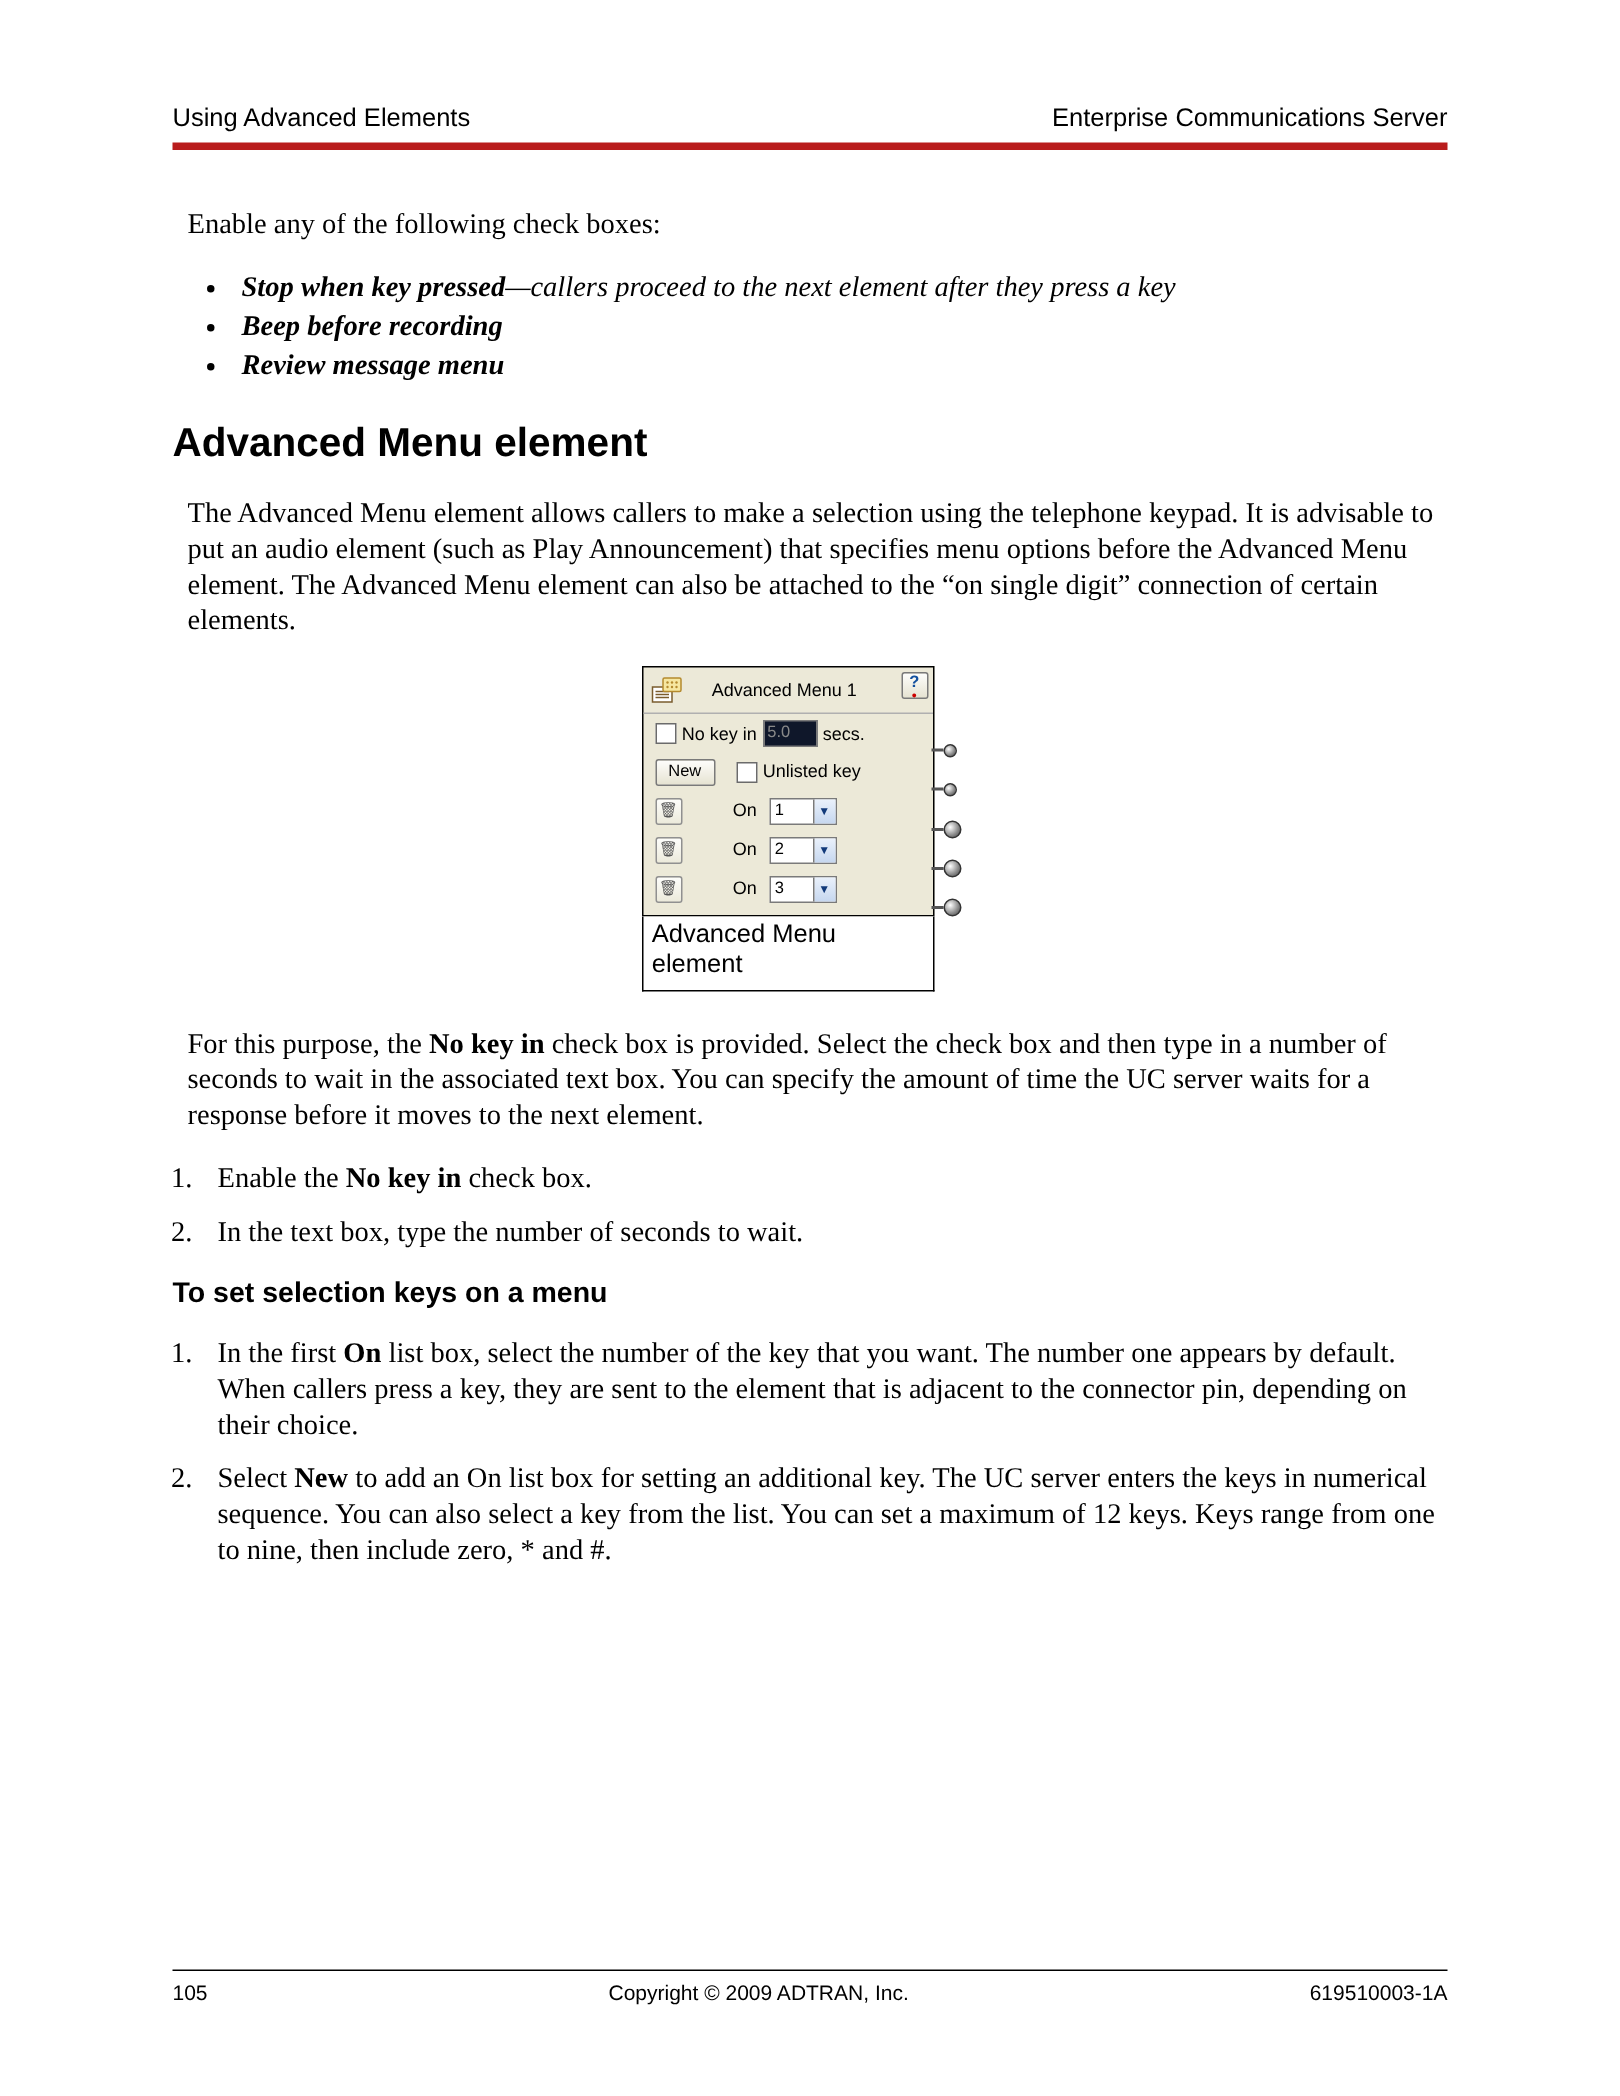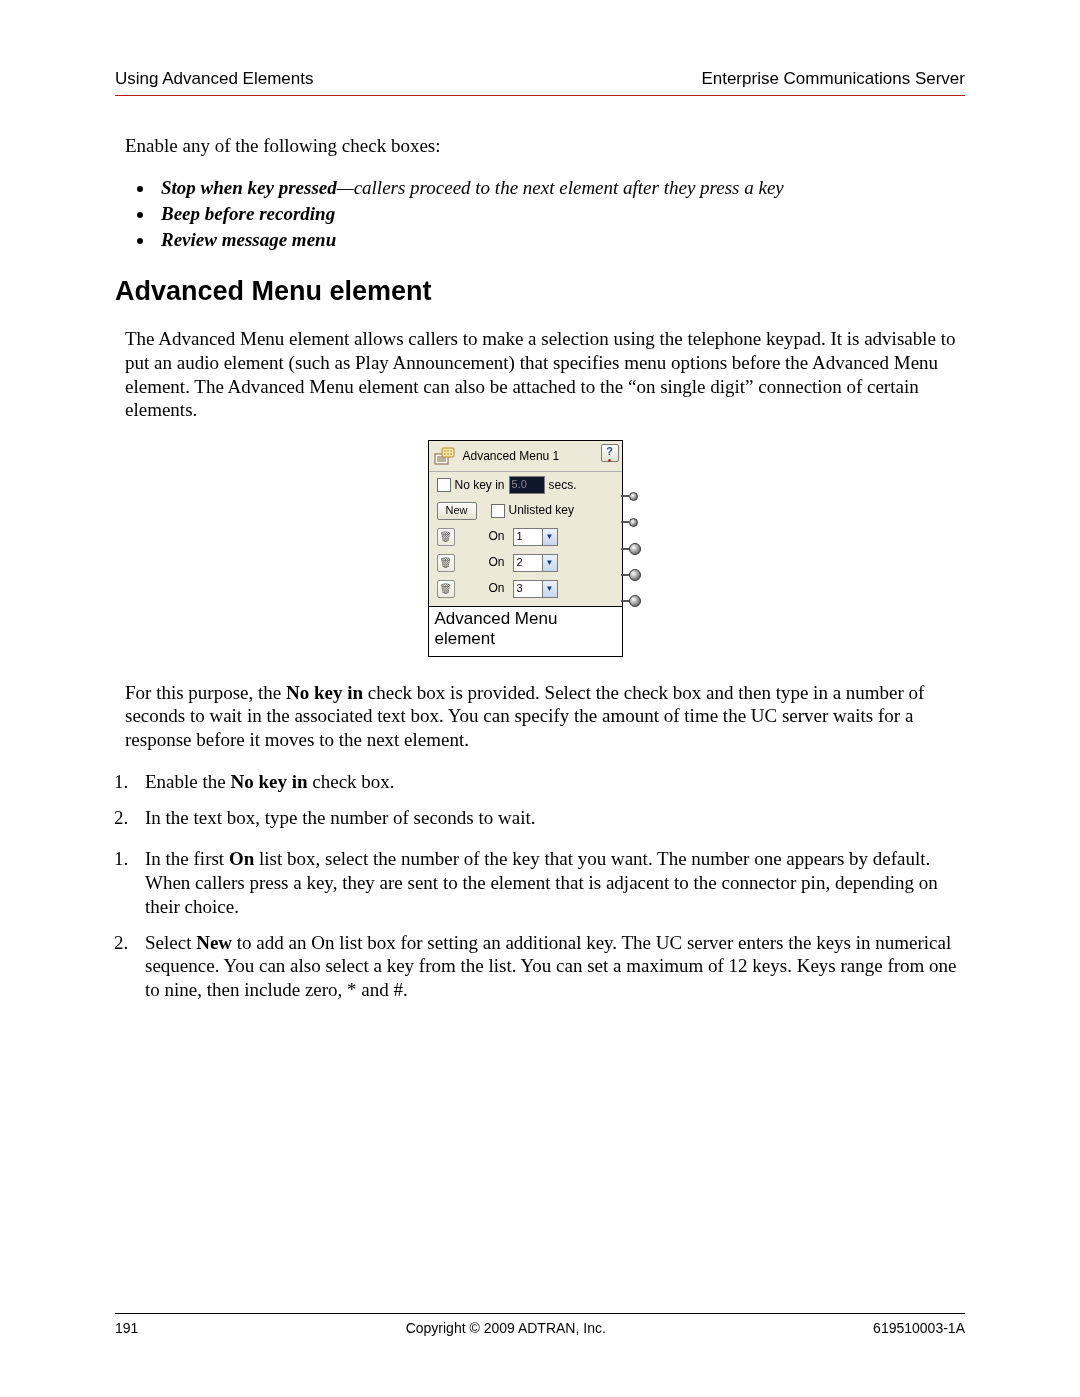--- a/index.html
+++ b/index.html
@@ -17,21 +17,21 @@
     padding: 68px 115px 0 115px;
     font-size: 19px;
     line-height: 1.25;
   }
   .running-head {
     display: flex;
     justify-content: space-between;
     font-family: Arial, Helvetica, sans-serif;
     font-size: 17px;
     padding-bottom: 6px;
-    border-bottom: 1px solid #b91c1c;
+    border-bottom: 5px solid #b91c1c;
     margin-bottom: 38px;
   }
   .sect-title {
     font-family: Arial, Helvetica, sans-serif;
     font-weight: bold;
     font-size: 19px;
     margin: 0 0 12px 0;
   }
   .body-p { margin: 0 0 18px 10px; }
   .bullets {
@@ -69,21 +69,21 @@
     width: 225px;
   }
   .panel {
     border: 1px solid #000;
     background: #ece9d8;
     width: 193px;
   }
   .panel-title {
     display: flex;
     align-items: center;
-    gap: 6px;
+    gap: 18px;
     padding: 4px 4px 4px 4px;
     border-bottom: 1px solid #b0b0b0;
     position: relative;
   }
   .title-icon {
     width: 24px; height: 22px;
     display: inline-flex; align-items: center; justify-content: center;
     font-size: 18px; line-height: 1;
   }
   .help-btn {
@@ -298,29 +298,30 @@
     <span>For this purpose, the </span><span class="b">No key in</span><span> check box is provided. Select the check box and then type in a number of seconds to wait in the associated text box. You can specify the amount of time the UC server waits for a response before it moves to the next element.</span>
   </p>
 
   <ol class="numlist">
     <li>
       <span>Enable the </span><span class="b">No key in</span><span> check box.</span>
     </li>
     <li>In the text box, type the number of seconds to wait.</li>
   </ol>
 
+  <p class="sect-title">To set selection keys on a menu</p>
   <ol class="numlist">
     <li>
       <span>In the first </span><span class="b">On</span><span> list box, select the number of the key that you want. The number one appears by default. When callers press a key, they are sent to the element that is adjacent to the connector pin, depending on their choice.</span>
     </li>
     <li>
       <span>Select </span><span class="b">New</span><span> to add an On list box for setting an additional key. The UC server enters the keys in numerical sequence. You can also select a key from the list. You can set a maximum of 12 keys. Keys range from one to nine, then include zero, * and #.</span>
     </li>
   </ol>
 
 
   <div class="footer">
-    <span>191</span>
+    <span>105</span>
     <span>Copyright © 2009 ADTRAN, Inc.</span>
     <span>619510003-1A</span>
   </div>
 
 </div>
 
 </body></html>

